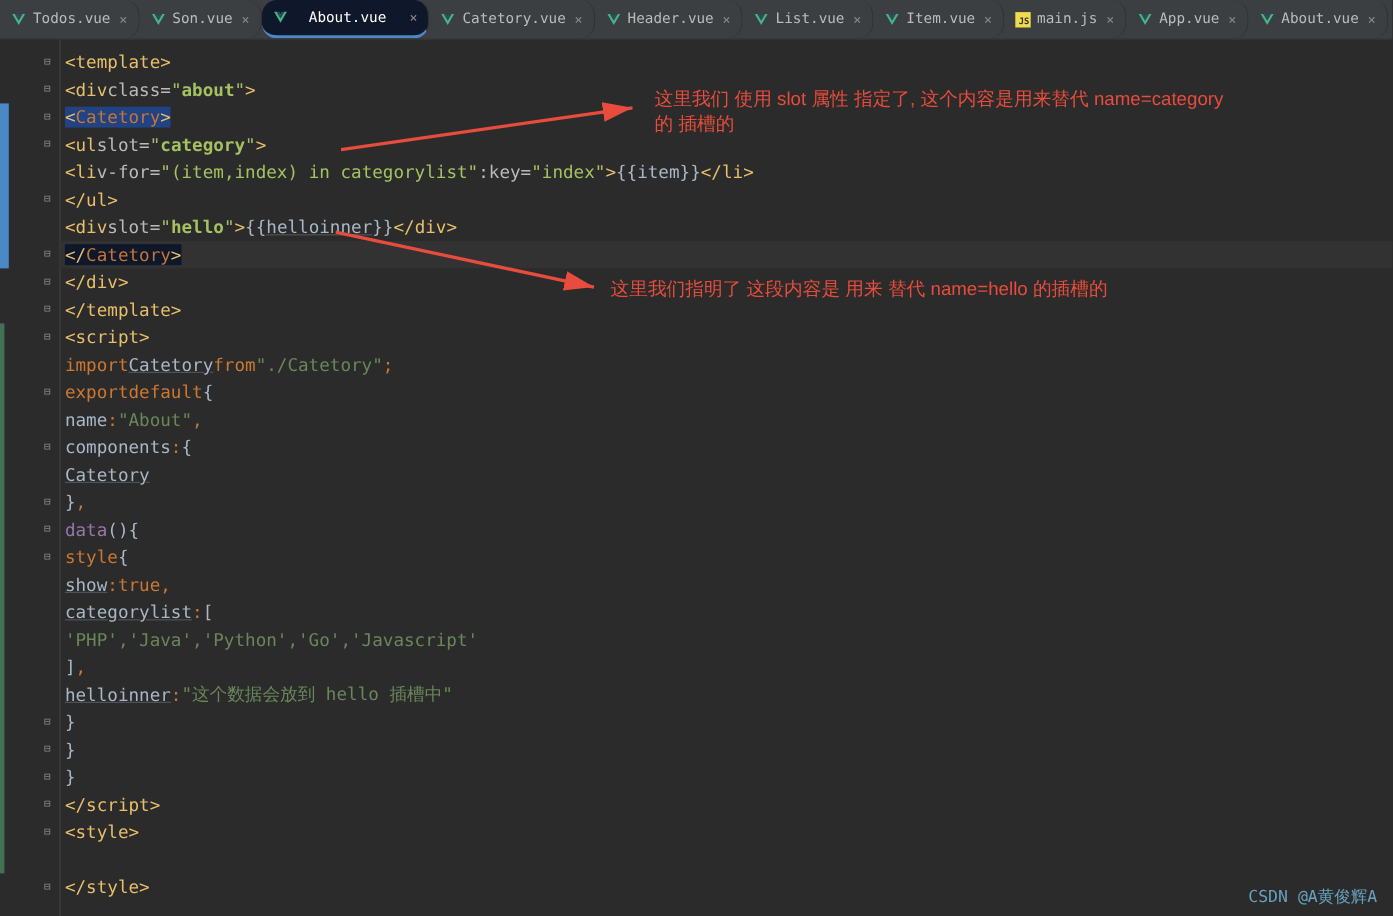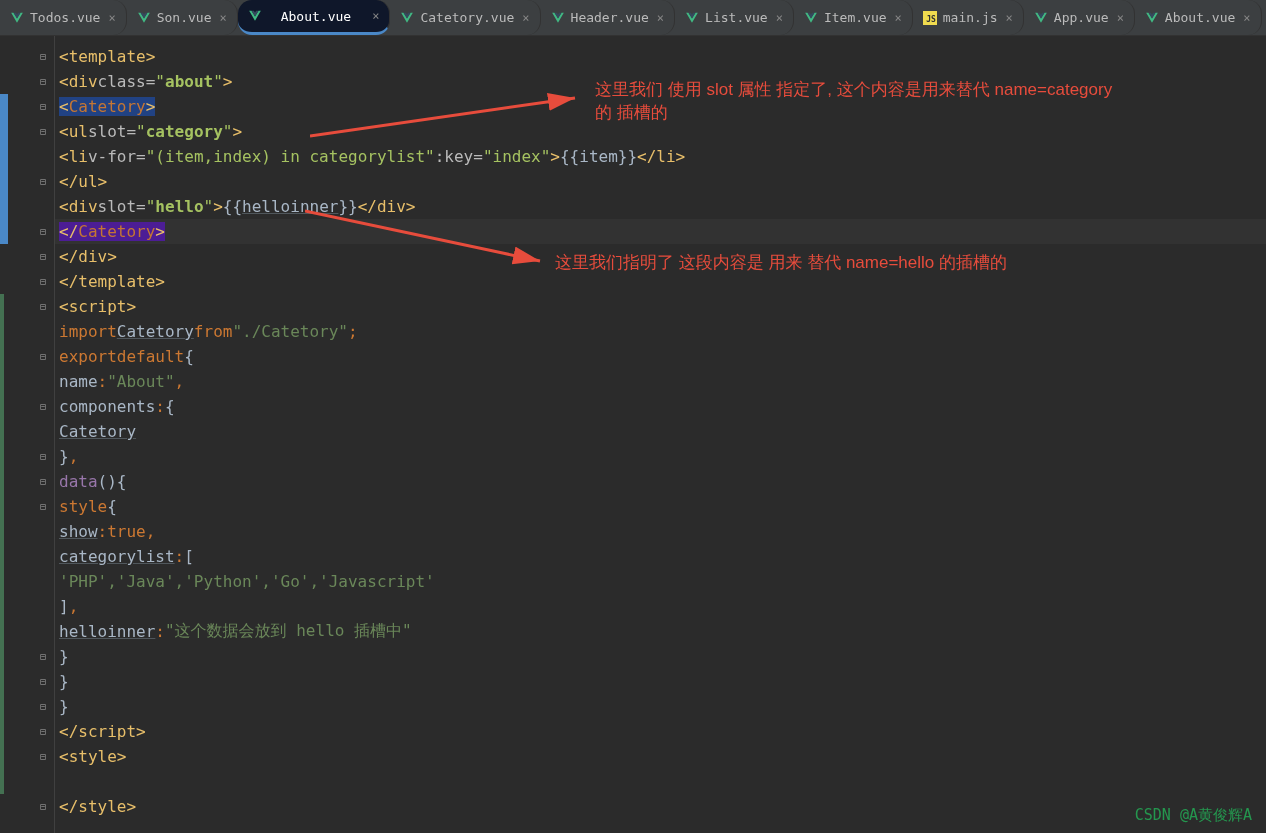--- a/index.html
+++ b/index.html
@@ -111,21 +111,21 @@
     .attr { color: #bababa; }
     .attr-val { color: #a5c261; }
     .attr-val-bold { color: #a5c261; font-weight: bold; }
     .keyword { color: #cc7832; }
     .string { color: #6a8759; }
     .identifier { color: #a9b7c6; }
     .underline { text-decoration: underline; text-decoration-color: #50575c; }
     .purple { color: #9876aa; }
     .component-tag { color: #c57633; }
     .sel-open { background: #214283; }
-    .sel-close { background: #4c1d95; }
+    .sel-close { background: #0f172a; }
     .left-marker {
       position: absolute;
       left: 0;
       width: 8px;
       background: #4a88c7;
       z-index: 2;
     }
     .left-marker-green {
       position: absolute;
       left: 0;
@@ -141,21 +141,21 @@
       font-family: sans-serif;
     }
     .arrow {
       position: absolute;
       z-index: 9;
     }
     .watermark {
       position: absolute;
       bottom: 8px;
       right: 14px;
-      color: #22c55e;
+      color: #7dd3fc;
       font-size: 15px;
       opacity: 0.7;
       z-index: 20;
     }
   </style>
 </head>
 <body>
 
 <div class="tabs">
   <div class="tab">

